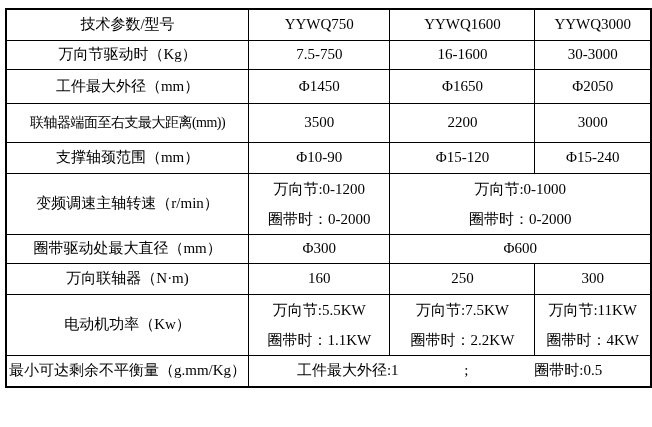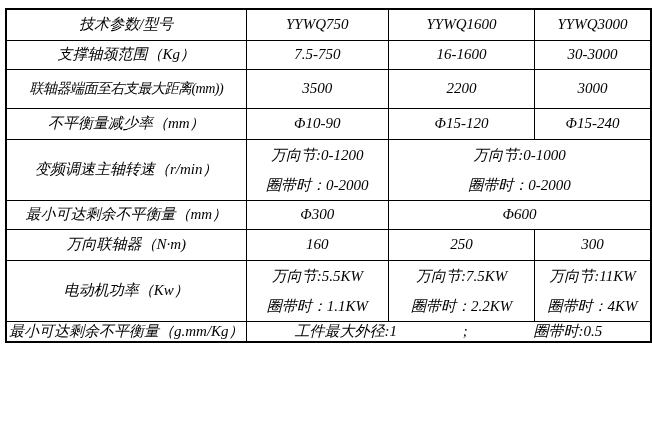--- a/index.html
+++ b/index.html
@@ -20,21 +20,20 @@
     border: 2px solid #000000;
   }
   table.spec td {
     border: 1px solid #000000;
     text-align: center;
     vertical-align: middle;
     font-size: 15px;
     padding: 0 2px;
     white-space: nowrap;
     overflow: hidden;
-    font-style: italic;
   }
   td.label {
     font-size: 15px;
   }
   td.label.tight {
     font-size: 14px;
     letter-spacing: -0.5px;
     padding: 10px;
   }
   .block {
@@ -65,36 +64,42 @@
     </colgroup>
     <tbody>
       <tr style="height:31px">
         <td class="label">技术参数/型号</td>
         <td>YYWQ750</td>
         <td>YYWQ1600</td>
         <td>YYWQ3000</td>
       </tr>
 
       <tr style="height:29px">
-        <td class="label">支撑轴颈范围（Kg）</td>
+        <td class="label">万向节驱动时（Kg）</td>
         <td>7.5-750</td>
         <td>16-1600</td>
         <td>30-3000</td>
       </tr>
 
+      <tr style="height:34px">
+        <td class="label">工件最大外径（mm）</td>
+        <td>Φ1450</td>
+        <td>Φ1650</td>
+        <td>Φ2050</td>
+      </tr>
 
       <tr style="height:30px">
         <td class="label tight">联轴器端面至右支最大距离(mm))</td>
         <td>3500</td>
         <td>2200</td>
         <td>3000</td>
       </tr>
 
       <tr style="height:31px">
-        <td class="label">不平衡量减少率（mm）</td>
+        <td class="label">支撑轴颈范围（mm）</td>
         <td>Φ10-90</td>
         <td>Φ15-120</td>
         <td>Φ15-240</td>
       </tr>
 
       <tr style="height:61px">
         <td class="label">变频调速主轴转速（r/min）</td>
         <td>
           <div class="block">
             <div>万向节:0-1200</div>
@@ -103,21 +108,21 @@
         </td>
         <td colspan="2">
           <div class="block">
             <div>万向节:0-1000</div>
             <div>圈带时：0-2000</div>
           </div>
         </td>
       </tr>
 
       <tr style="height:29px">
-        <td class="label">最小可达剩余不平衡量（mm）</td>
+        <td class="label">圈带驱动处最大直径（mm）</td>
         <td>Φ300</td>
         <td colspan="2">Φ600</td>
       </tr>
 
       <tr style="height:31px">
         <td class="label">万向联轴器（N·m)</td>
         <td>160</td>
         <td>250</td>
         <td>300</td>
       </tr>
@@ -138,21 +143,21 @@
         </td>
         <td>
           <div class="block">
             <div>万向节:11KW</div>
             <div>圈带时：4KW</div>
           </div>
         </td>
       </tr>
 
 
-      <tr style="height:20px">
+      <tr style="height:32px">
         <td class="label">最小可达剩余不平衡量（g.mm/Kg）</td>
         <td colspan="3" class="spread">
           <span>工件最大外径:1</span>
           <span class="sep">;</span>
           <span>圈带时:0.5</span>
         </td>
       </tr>
     </tbody>
   </table>
 </div>

